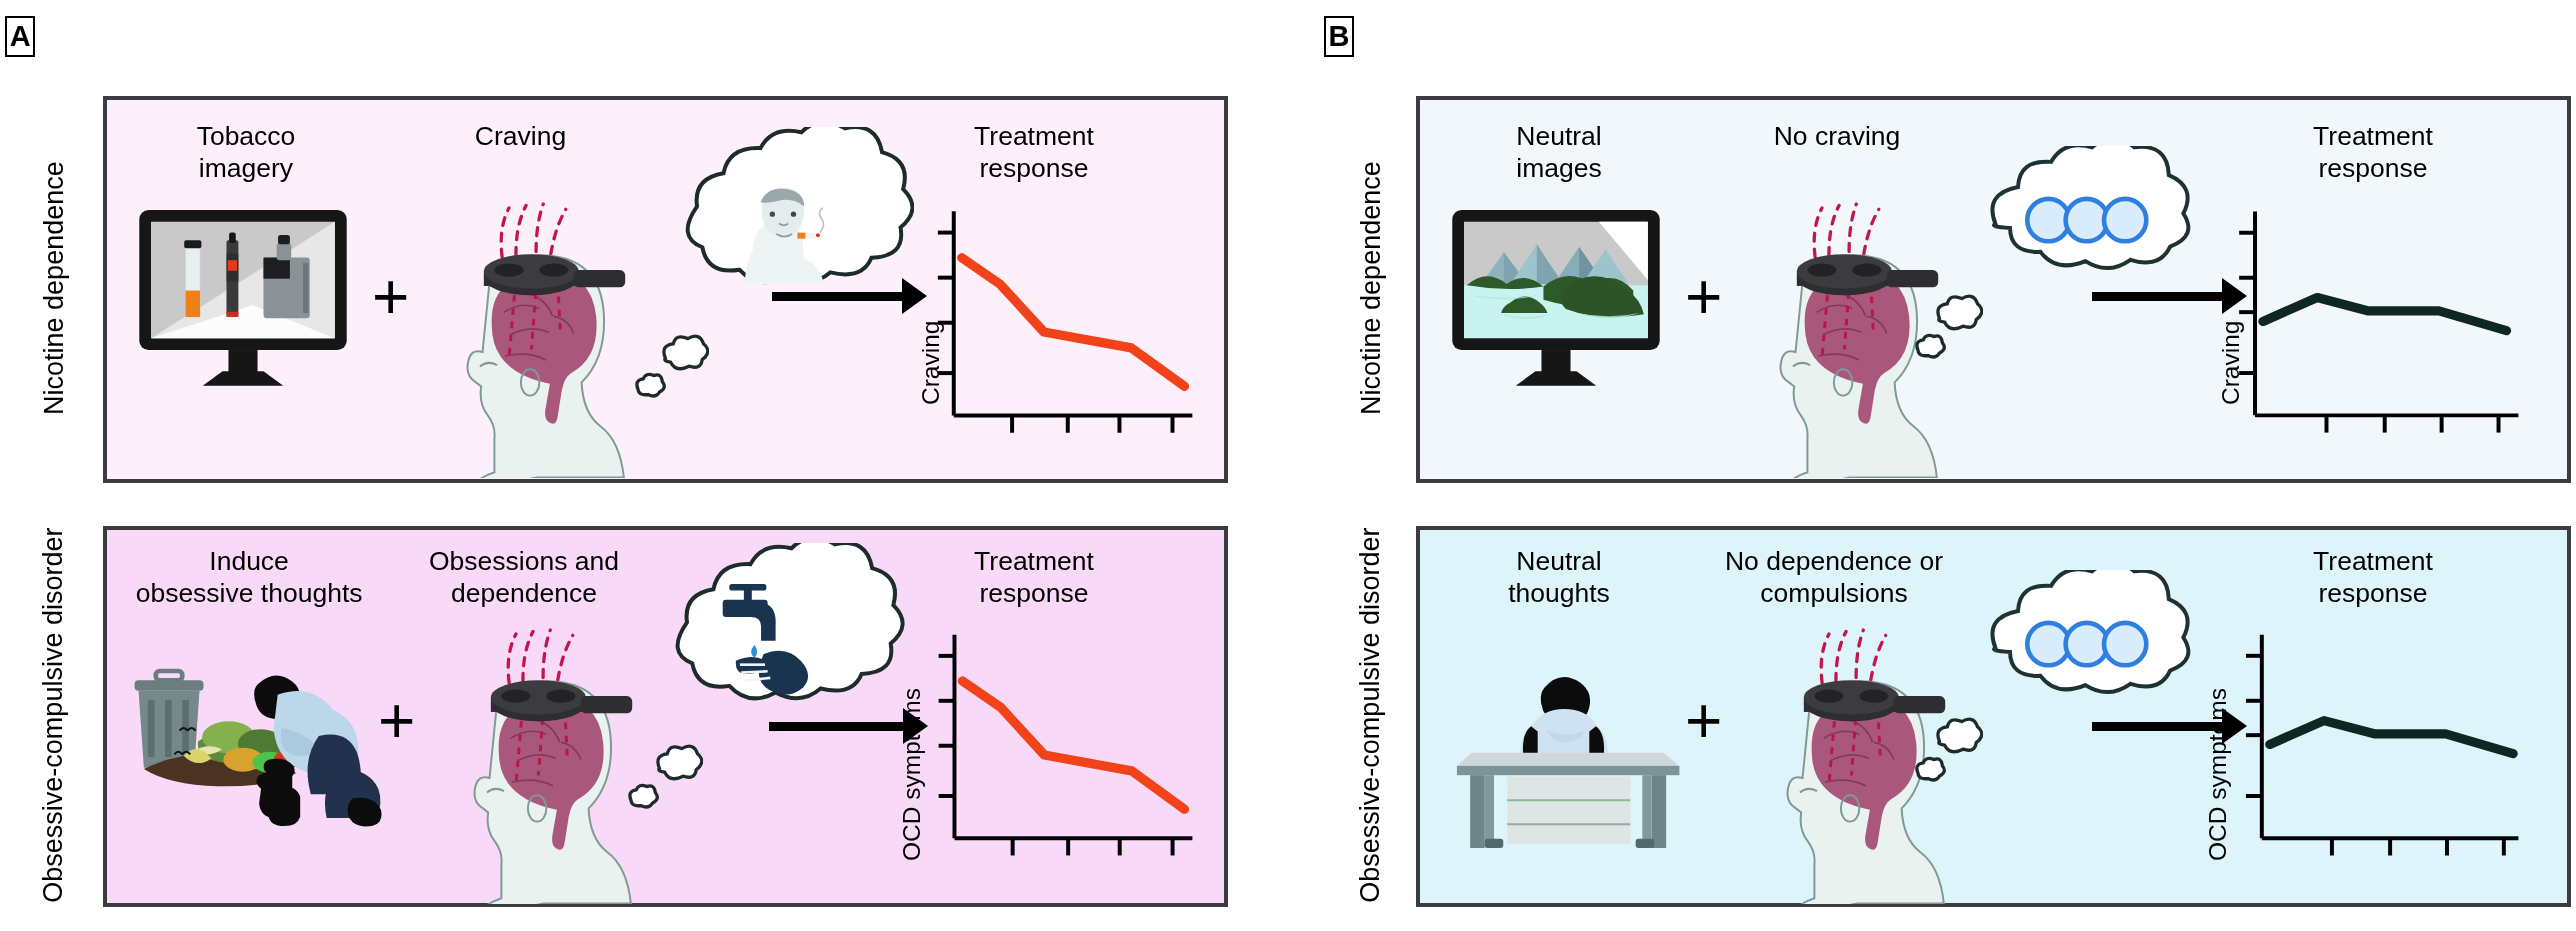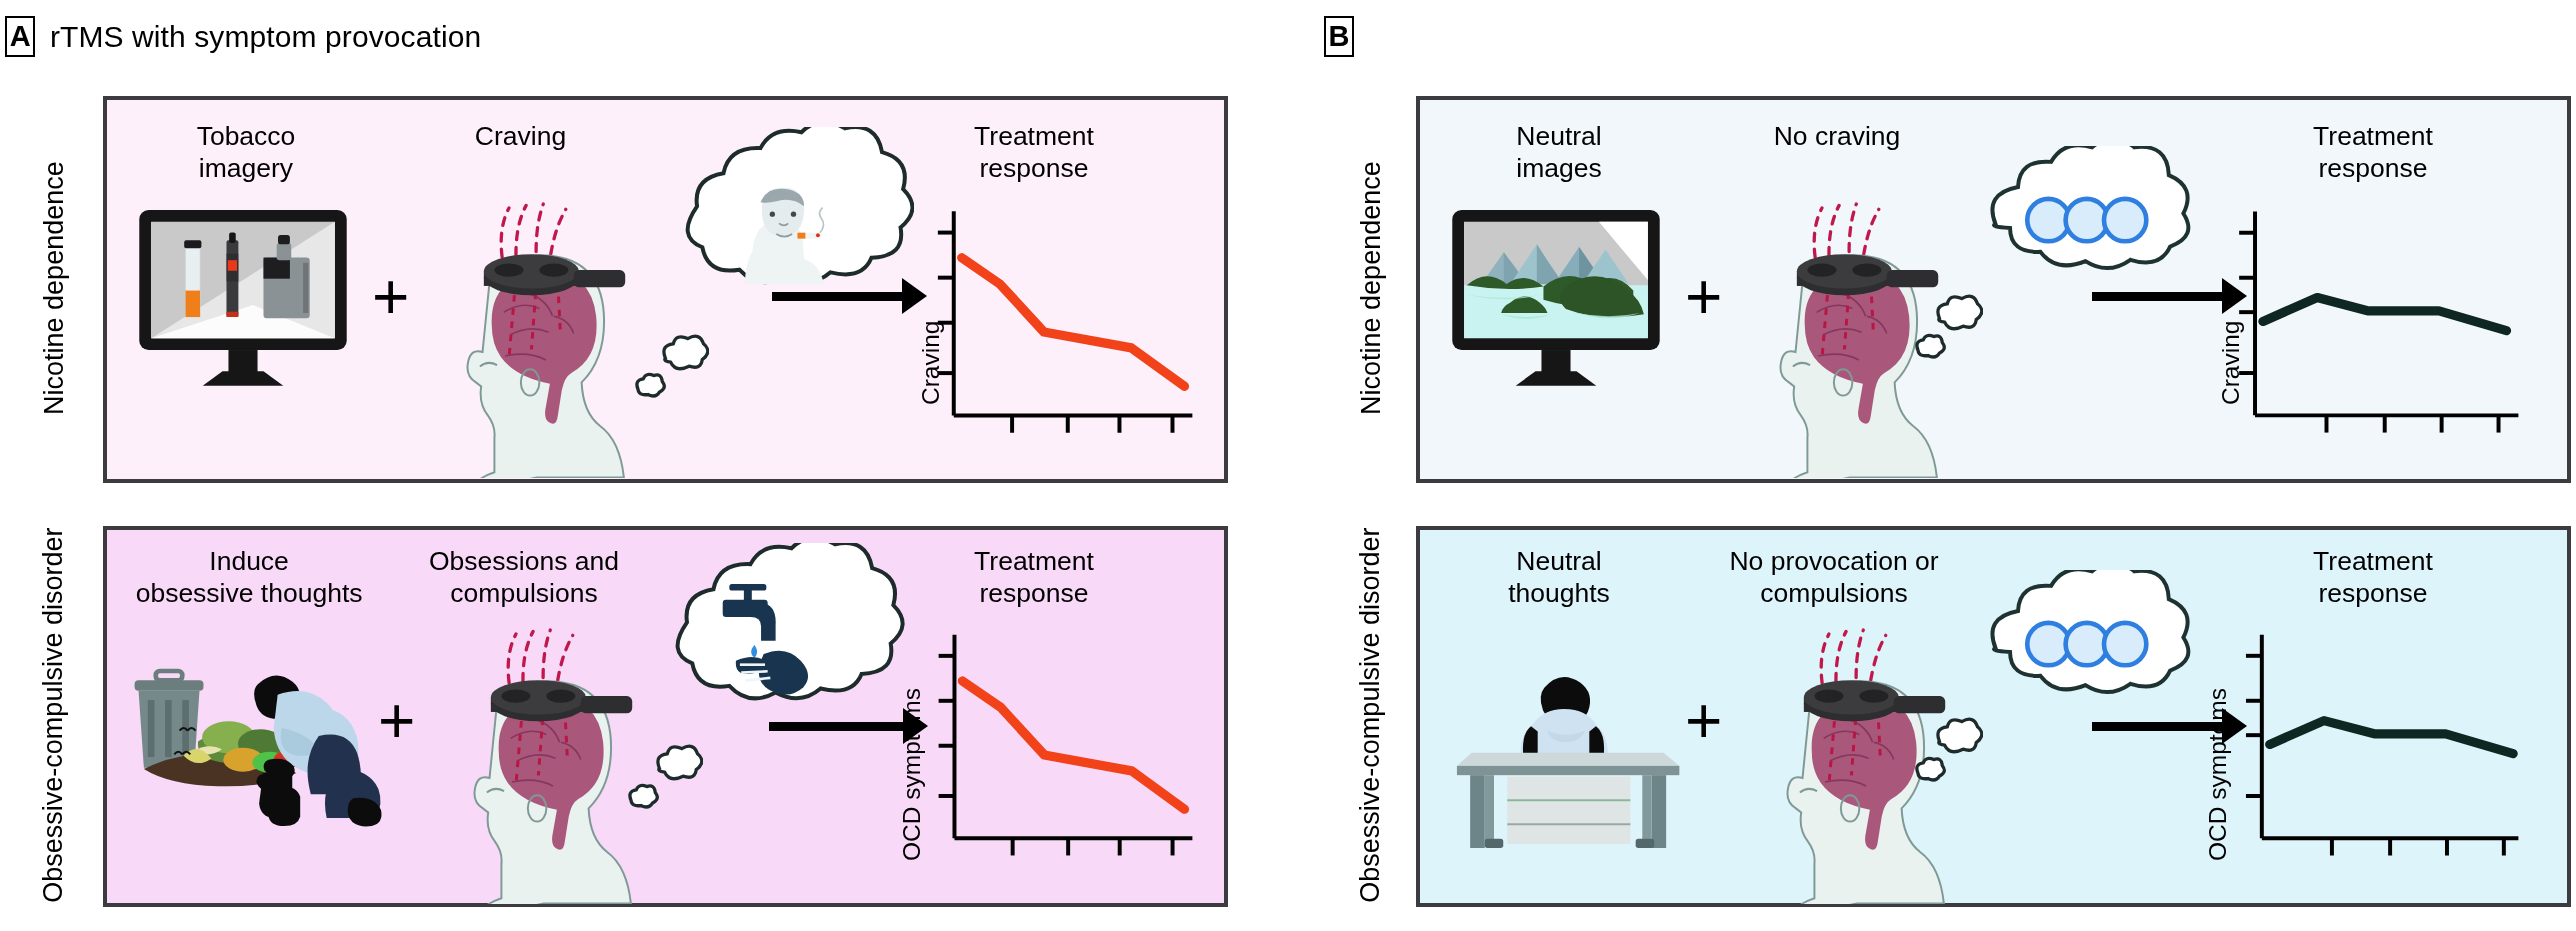--- a/index.html
+++ b/index.html
@@ -37,21 +37,20 @@
   .ylab{position:absolute;transform-origin:left top;transform:rotate(-90deg);
     font-size:24.5px;white-space:nowrap;}
 </style>
 </head>
 <body>
 
 <div class="figure">
 
   <div class="panel-head" style="left:5.3px;top:16px;">
     <div class="panel-letter">A</div>
-    <div class="panel-title">rTMS with symptom provocation</div>
   </div>
 
   <div class="panel-head" style="left:1324px;top:16px;">
     <div class="panel-letter">B</div>
   </div>
 
   <div class="row-label" style="left:-2.6px;top:93px;height:391px;">
     <span>Nicotine
 dependence</span>
   </div>
@@ -201,21 +200,21 @@
         <polyline points="72,78 130,118 196,190 328,214 408,272" fill="none" stroke="#f1421a" stroke-width="14" stroke-linejoin="round" stroke-linecap="round"></polyline>
       </svg>
     </div>
   </div>
 
   <div class="card a2" style="left:103px;top:526px;width:1125px;height:381px;">
 
     <div class="cell-title" style="left:6.6px;top:14.6px;width:271px;">Induce
 obsessive thoughts</div>
     <div class="cell-title" style="left:278px;top:14.6px;width:278px;">Obsessions and
-compulsions</div>
+dependence</div>
     <div class="cell-title" style="left:788px;top:14.6px;width:278px;">Treatment
 response</div>
 
     <div class="art" style="left:13.2px;top:113px;width:265px;height:199px;">
       <svg width="265" height="199" viewBox="0 0 400 300">
 
         <rect x="22" y="56" width="104" height="16" rx="6" fill="#6b7d7d"></rect>
         <rect x="54" y="42" width="40" height="14" rx="6" fill="none" stroke="#6b7d7d" stroke-width="7"></rect>
         <path d="M28 72 L120 72 L112 188 L36 188 Z" fill="#76898a"></path>
         <g fill="#5d6e6f">
@@ -459,21 +458,21 @@
         <line x1="430" y1="316" x2="430" y2="342" stroke="#000" stroke-width="6"></line>
         <polyline points="74,174 156,138 232,158 340,158 442,188" fill="none" stroke="#0f2722" stroke-width="14" stroke-linejoin="round" stroke-linecap="round"></polyline>
       </svg>
     </div>
   </div>
 
   <div class="card b2" style="left:1416px;top:526px;width:1155px;height:381px;">
 
     <div class="cell-title" style="left:26.5px;top:14.6px;width:225px;">Neutral
 thoughts</div>
-    <div class="cell-title" style="left:265px;top:14.6px;width:298px;">No provocation or
+    <div class="cell-title" style="left:265px;top:14.6px;width:298px;">No dependence or
 compulsions</div>
     <div class="cell-title" style="left:814px;top:14.6px;width:278px;">Treatment
 response</div>
 
     <div class="art" style="left:13.2px;top:126px;width:265px;height:192px;">
       <svg width="265" height="192" viewBox="0 0 400 290">
         <path d="M168 48 q24 -28 54 -8 q22 16 12 44 q-6 16 -28 18 q-30 2 -40 -20 q-8 -22 2 -34 z" fill="#0c0c0c"></path>
         <path d="M150 104 q16 -24 48 -24 q34 0 48 24 q18 16 18 44 l-132 0 q0 -30 18 -44 z" fill="#cfe2f1"></path>
         <path d="M148 106 q-14 10 -12 42 l22 0 l0 -34 z" fill="#0c0c0c"></path>
         <path d="M246 106 q14 10 12 42 l-22 0 l0 -34 z" fill="#0c0c0c"></path>

